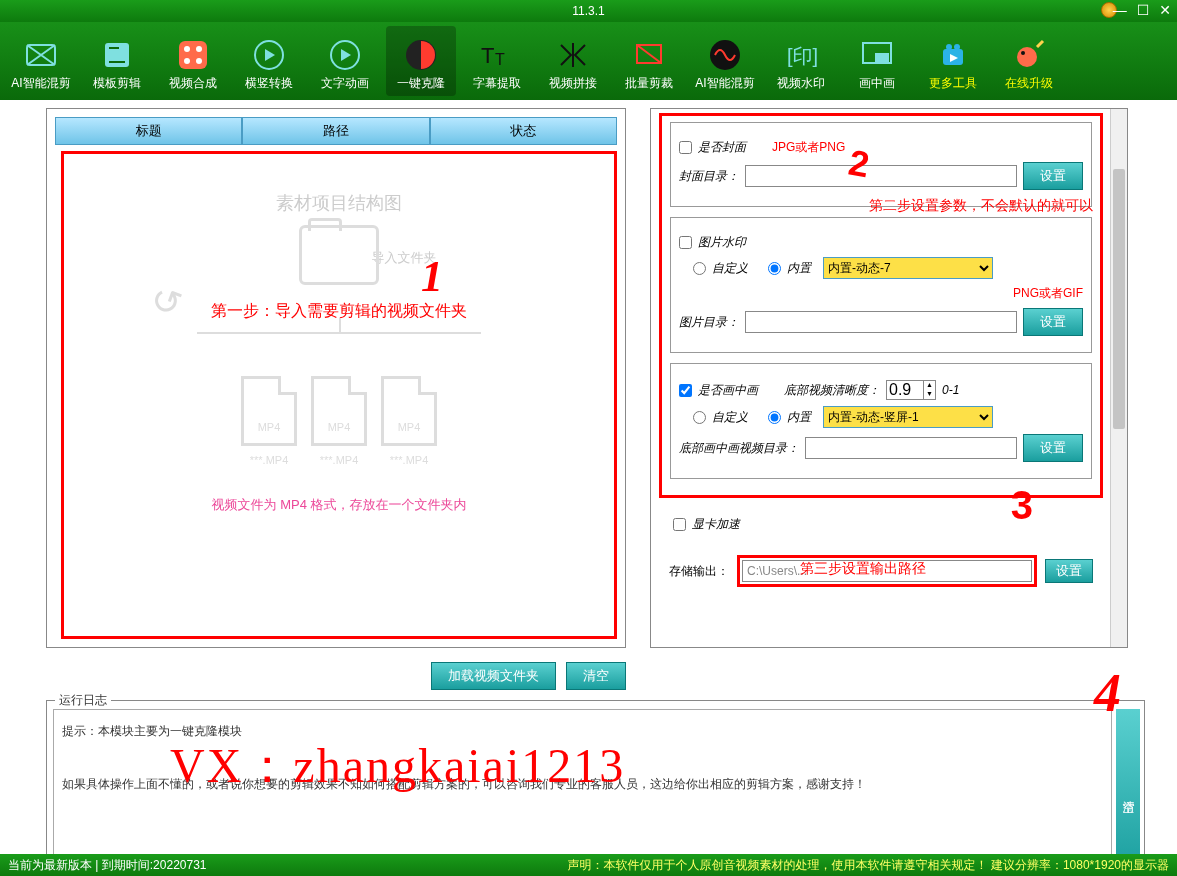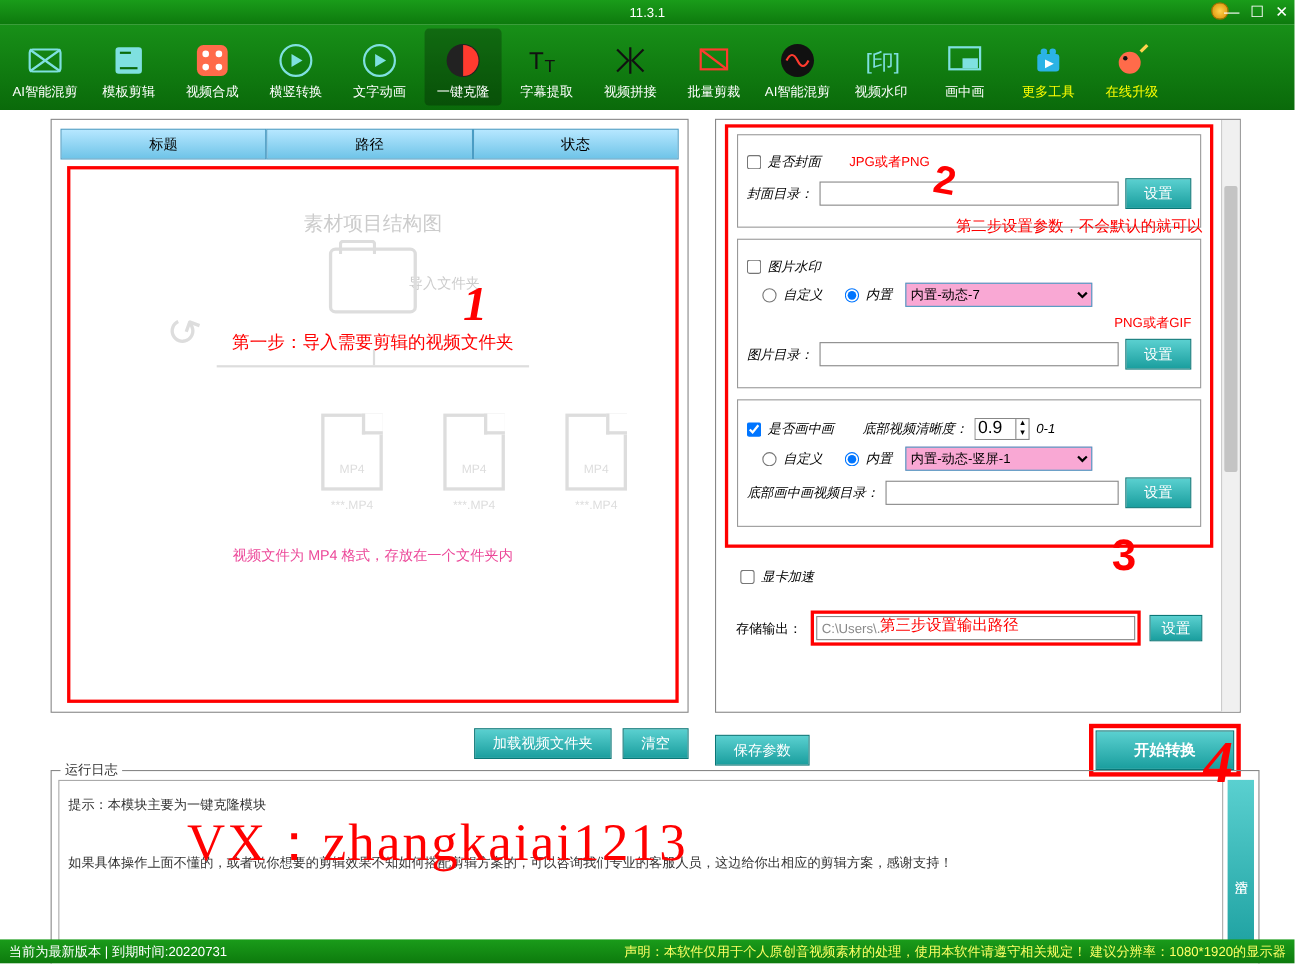--- a/index.html
+++ b/index.html
@@ -22,21 +22,21 @@
 .panel-left { position:absolute; left:46px; top:8px; width:580px; height:540px; border:1px solid #888; background:#fff; }
 .table-head { display:flex; height:28px; margin:8px 8px 0 8px;border-radius:10px; }
 .table-head div{flex:1; background:linear-gradient(#b6e7ff,#6fc4e8); border:1px solid #4a9cc4; text-align:center; font-size:13px; line-height:26px;}
 .redbox1{position:absolute; left:14px; top:42px; right:8px; bottom:8px; border:3px solid red;}
 .diagram{position:absolute; left:14px; top:42px; right:8px; bottom:8px; color:#ccc; font-size:14px; text-align:center;}
 .diagram .dtitle{margin-top:40px; font-size:18px; color:#ccc;}
 .diagram .folder{margin:10px auto; width:80px; height:60px; border:3px solid #ddd; border-radius:6px; position:relative;}
 .diagram .folder::before{content:'';position:absolute;top:-10px;left:6px;width:28px;height:10px;border:3px solid #ddd;border-bottom:none;border-radius:4px 4px 0 0;}
 .diagram .arrow{position:absolute;left:90px;top:130px;color:#ddd;font-size:36px;transform:rotate(20deg);}
 .diagram .step1{color:red;font-size:16px;margin-top:20px;}
-.mp4row{display:flex;justify-content:flex-end;margin-top:24px;padding:0 40px;gap:41px;}
+.mp4row{display:flex;justify-content:center;margin-top:24px;padding:0 40px;}
 .mp4{width:70px;}
 .mp4 .file{width:56px;height:70px;border:3px solid #ddd;margin:0 auto;position:relative;display:flex;align-items:flex-end;justify-content:center;color:#ddd;font-size:11px;padding-bottom:10px;}
 .mp4 .file::before{content:'';position:absolute;top:-3px;right:-3px;width:16px;height:16px;background:#fff;border-left:3px solid #ddd;border-bottom:3px solid #ddd;}
 .mp4 .fn{color:#ddd;font-size:11px;margin-top:8px;}
 .diagram .note{color:#ec4899;font-size:13px;margin-top:30px;}
 .diagram .tree{position:relative;height:30px;margin:0 100px;}
 .diagram .tree::before{content:'';position:absolute;left:50%;top:-4px;width:2px;height:14px;background:#ddd;}
 .diagram .tree::after{content:'';position:absolute;left:10%;right:10%;top:10px;height:2px;background:#ddd;}
 .an1{position:absolute;left:360px;top:100px;color:red;font:italic bold 44px serif;}
 
@@ -46,21 +46,21 @@
 
 .panel-right{position:absolute;left:650px;top:8px;width:478px;height:540px;border:1px solid #888;background:#fff;overflow:hidden;}
 .panel-right .scroll{position:absolute;right:0;top:0;bottom:0;width:17px;background:#f0f0f0;border-left:1px solid #ccc;}
 .panel-right .scroll .thumb{position:absolute;left:2px;right:2px;top:60px;height:260px;background:#c4c4c4;border-radius:2px;}
 .settings{position:absolute;left:8px;top:4px;right:24px;}
 .redbox2{border:3px solid red;padding:6px 8px;}
 .grp{border:1px solid #999;margin-bottom:10px;padding:10px 8px;font-size:12px;}
 .row{display:flex;align-items:center;margin:6px 0;gap:6px;}
 .row label{font-size:12px;font-style:italic;}
 input[type=text]{border:1px solid #888;height:22px;padding:0 4px;font-size:12px;}
-select{border:1px solid #4a9cc4;height:22px;font-size:12px;background:#f9a8d4;}
+select{border:1px solid #4a9cc4;height:22px;font-size:12px;background:#fde047;}
 .note-red{color:red;font-size:12px;}
 .note-red2{color:red;font-size:14px;position:absolute;}
 .spin{width:50px;border:1px solid #888;height:20px;display:inline-flex;}
 .spin input{border:none;width:36px;font-size:16px;padding:0 2px;}
 .spin .ar{width:14px;display:flex;flex-direction:column;}
 .spin .ar span{flex:1;font-size:7px;text-align:center;border-left:1px solid #888;cursor:pointer;line-height:8px;}
 
 .out-row{margin-top:22px;padding:0 10px;font-size:12px;display:flex;align-items:center;gap:8px;}
 .redbox3{border:3px solid red;padding:2px;}
 .an3{position:absolute;right:70px;top:370px;color:red;font:bold 40px sans-serif;}
@@ -348,26 +348,20 @@
           <span class="note-red2" style="left:60px;top:2px;font-size:14px">第三步设置输出路径</span>
         </div>
         <button class="btn" style="padding:2px 10px">设置</button>
       </div>
     </div>
     <div class="scroll">
         <div class="thumb"></div>
       </div>
   </div>
 
-  <div class="bot-btns">
-    <button class="btn">保存参数</button>
-    <div class="start-box">
-      <button class="btn lg" style="padding:8px 34px">开始转换</button>
-    </div>
-  </div>
 
   <div class="log-panel">
     <span class="lg-title">运行日志</span>
     <div class="log-body">
       <div>提示：本模块主要为一键克隆模块</div><br>
       <div>如果具体操作上面不懂的，或者说你想要的剪辑效果不知如何搭配剪辑方案的，可以咨询我们专业的客服人员，这边给你出相应的剪辑方案，感谢支持！</div>
     </div>
     <div class="log-side">清空</div>
   </div>
 

